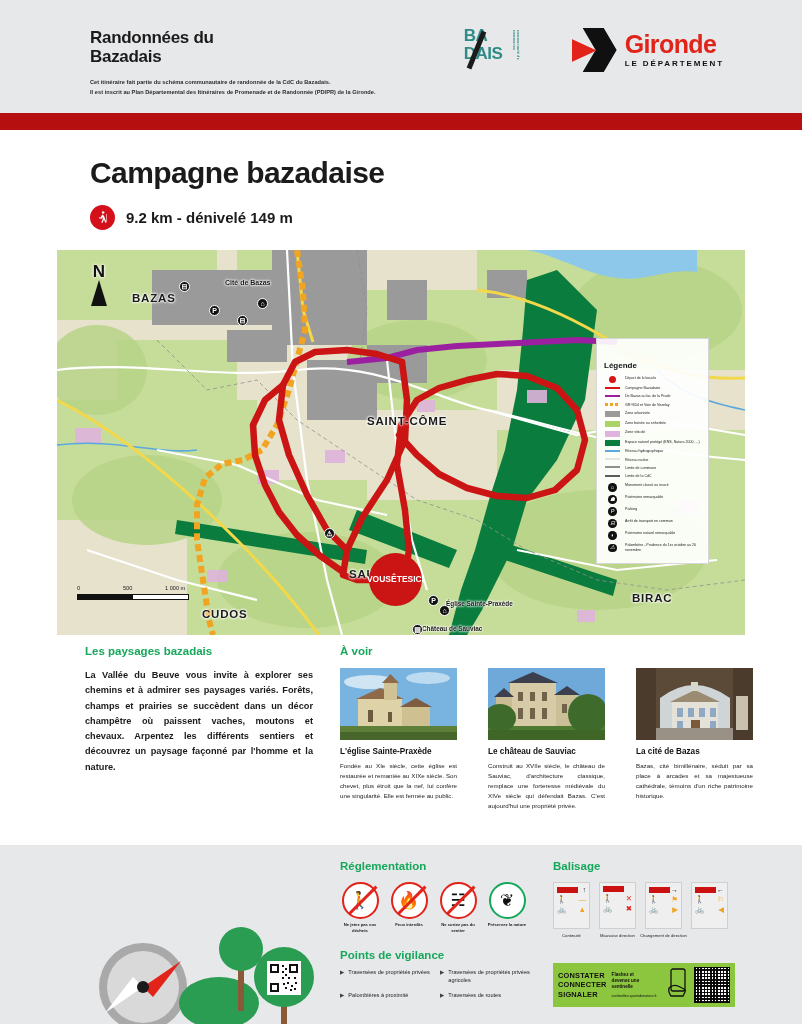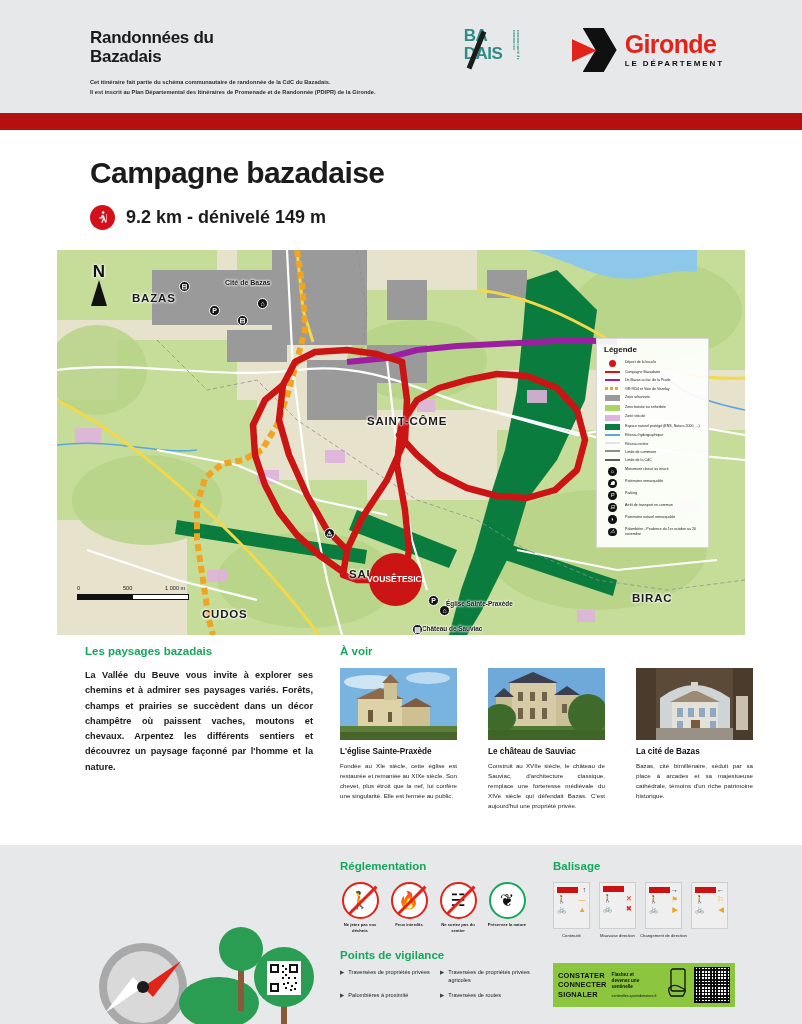--- a/index.html
+++ b/index.html
@@ -53,21 +53,21 @@
 
   
   .titleblock { padding: 26px 0 0 90px; background: #fff; }
   .route-title { font-size: 30px; font-weight: bold; color: #1b1b1b; letter-spacing: -0.6px; }
   .route-meta { display: flex; align-items: center; gap: 11px; margin-top: 15px; }
   .walk-badge {
     width: 25px; height: 25px; border-radius: 50%; background: #d4101a;
     display: flex; align-items: center; justify-content: center;
     color: #fff; font-size: 15px; line-height: 1;
   }
-  .route-dist { font-size: 18px; font-weight: bold; color: #1b1b1b; }
+  .route-dist { font-size: 15px; font-weight: bold; color: #1b1b1b; }
 
   
   .mapwrap {
     position: absolute; left: 57px; top: 250px; width: 688px; height: 385px;
     overflow: hidden; background: #dfe3cf;
   }
   .map-svg { position: absolute; inset: 0; }
   .mlabel {
     position: absolute; font-weight: bold; color: #1a1a1a;
     text-shadow: 0 0 3px #fff, 0 0 3px #fff, 0 0 2px #fff;
@@ -102,21 +102,21 @@
   .poi-dot {
     position: absolute; width: 11px; height: 11px; border-radius: 50%;
     background: #111; color: #fff; font-size: 7px; font-weight: bold;
     display: flex; align-items: center; justify-content: center;
     border: 1.3px solid #fff; line-height: 1;
   }
 
   
   .legend {
     position: absolute; right: 36px; top: 88px; width: 113px;
-    background: rgba(255,255,255,0.92); padding: 6px 6px 7px 7px;
+    background: rgba(255,255,255,0.92); padding: 22px 6px 7px 7px;
     border: 0.5px solid #d6d6d6;
   }
   .legend h4 { font-size: 8px; font-weight: bold; color: #111; margin-bottom: 5px; }
   .lrow { display: flex; align-items: flex-start; gap: 4px; margin-bottom: 2.6px; }
   .lkey { width: 17px; flex: 0 0 17px; display: flex; align-items: center; justify-content: center;
           padding-top: 1px; }
   .ltxt { font-size: 3.6px; color: #222; line-height: 1.45; padding-top: 0.5px; }
   .k-dot { width: 7px; height: 7px; border-radius: 50%; background: #d81515; }
   .k-line { width: 15px; height: 2px; }
   .k-dash { width: 15px; height: 2.5px;

